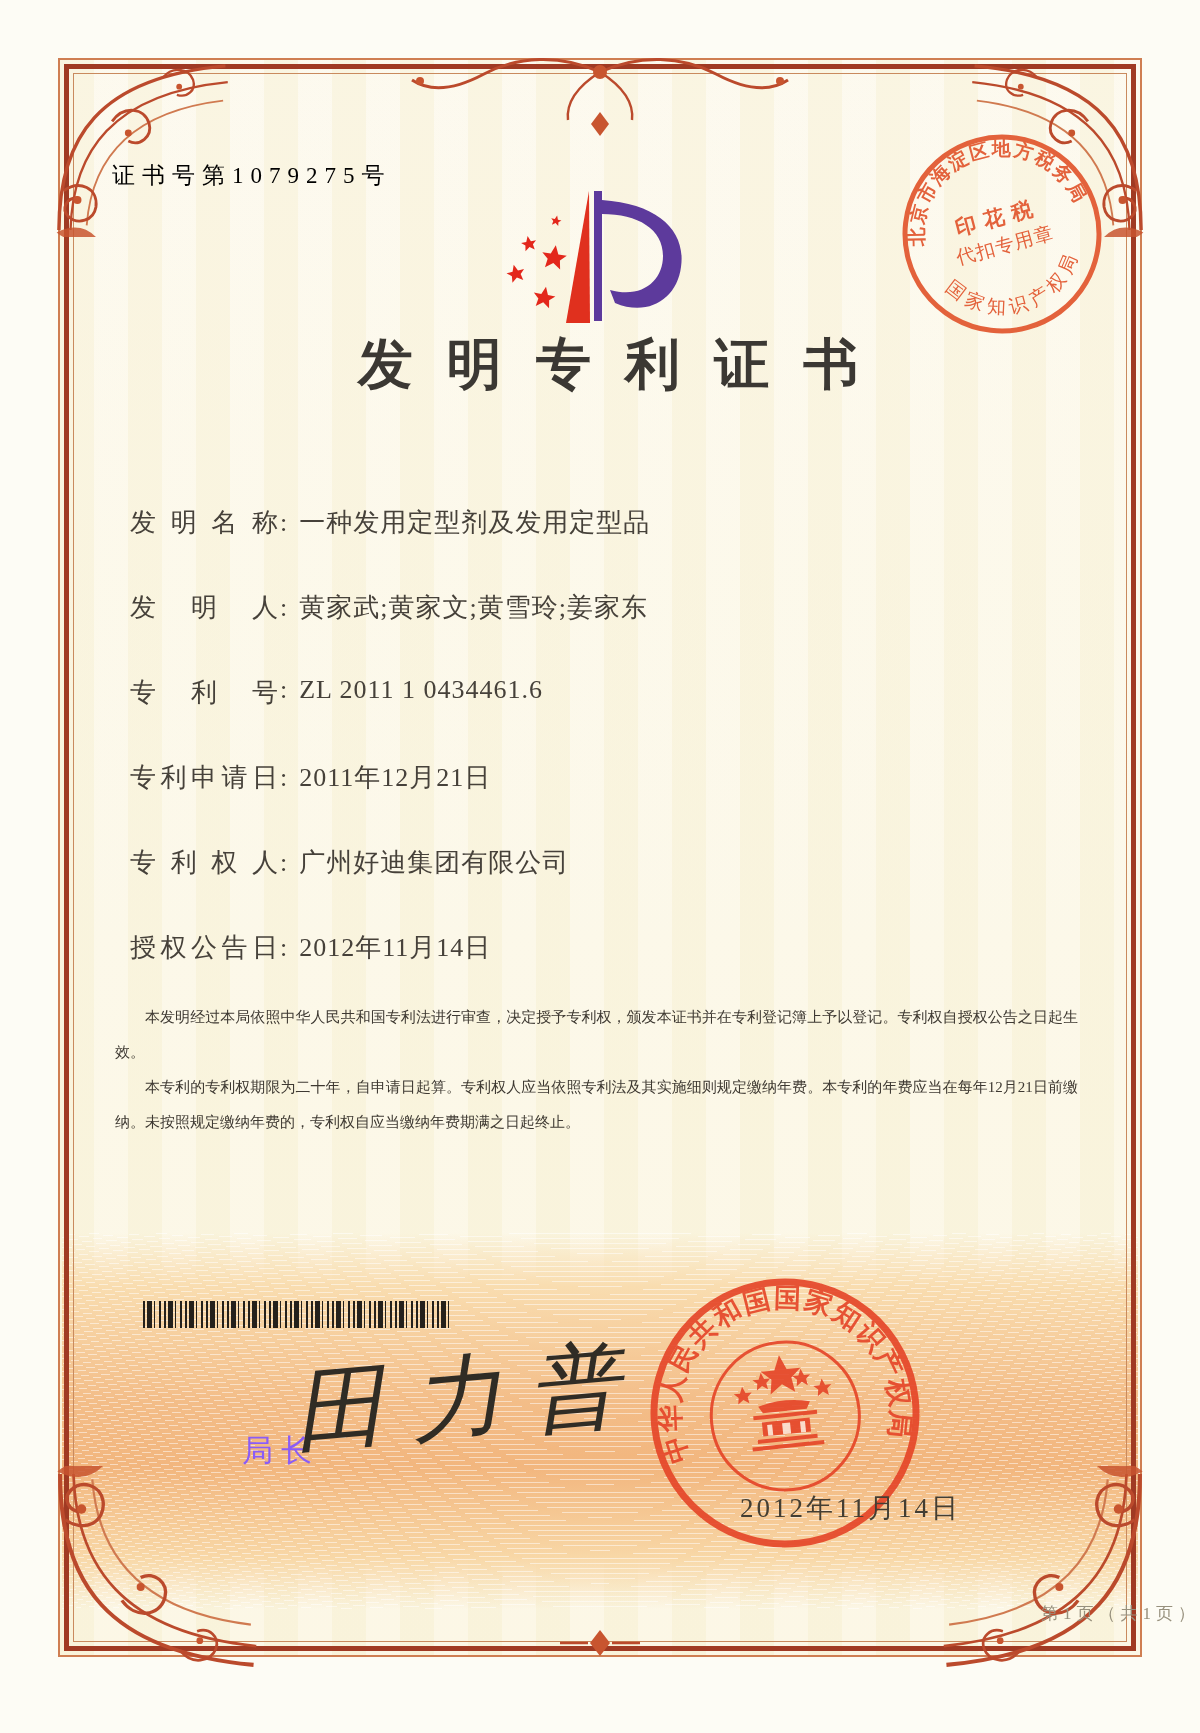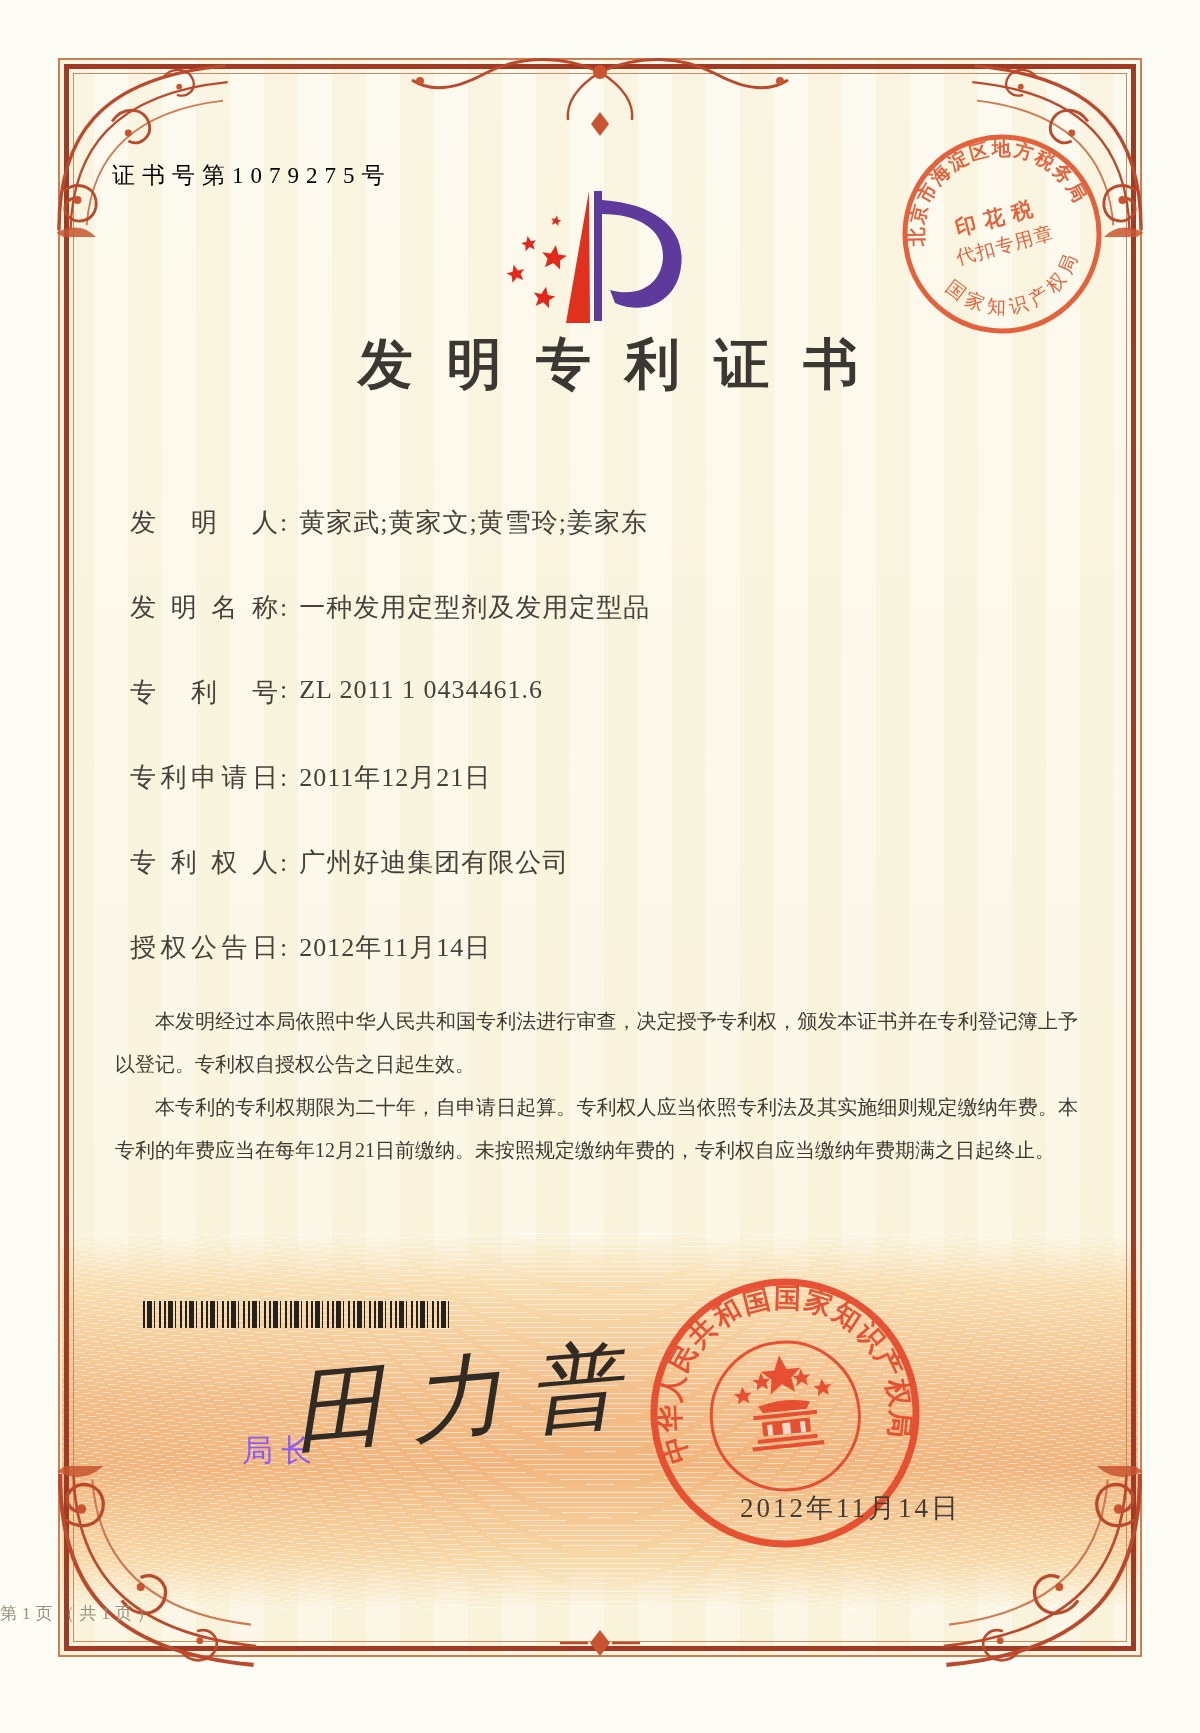--- a/index.html
+++ b/index.html
@@ -24,32 +24,32 @@
   .cert-no{position:absolute;left:112px;top:160px;font-size:23px;letter-spacing:7px;color:#000000;}
   .logo{position:absolute;left:448px;top:170px;}
   .tax-stamp{position:absolute;left:886px;top:118px;opacity:.93;}
   .title{position:absolute;left:0;width:100%;top:320px;margin:8px;text-align:center;
          font-size:55px;font-weight:700;letter-spacing:.62em;text-indent:.62em;color:#3b3833;}
   .fields{position:absolute;left:130px;top:505px;}
   .field-row{height:34px;margin-bottom:51px;font-size:26px;color:#46413a;white-space:nowrap;}
   .flabel{display:inline-block;width:148px;text-align:justify;text-align-last:justify;vertical-align:top;}
   .fcolon{margin:0 12px 0 2px;}
   .fvalue{letter-spacing:1px;}
-  .body-text{position:absolute;left:115px;top:1000px;width:963px;font-size:20px;line-height:43px;
+  .body-text{position:absolute;left:115px;top:1000px;width:963px;font-size:15px;line-height:35px;
              color:#3e3932;text-align:justify;}
   .body-text p{margin:0;text-indent:2em;}
   .barcode{position:absolute;left:143px;top:1301px;width:309px;height:27px;background:
     repeating-linear-gradient(90deg,#25211c 0 2px,transparent 2px 4px,#25211c 4px 9px,
       transparent 9px 11px,#25211c 11px 12px,transparent 12px 16px,#25211c 16px 18px,transparent 18px 21px);}
   .signer-title{position:absolute;left:242px;top:1406px;font-size:31px;letter-spacing:8px;color:#8b5cf6;margin-top:24px;}
   .signature{position:absolute;left:292px;top:1336px;font-size:92px;font-style:italic;letter-spacing:26px;
              color:#302c25;transform:rotate(-5deg);font-family:"DejaVu Serif",serif;}
   .office-seal{position:absolute;left:638px;top:1266px;opacity:.9;}
   .issue-date{position:absolute;left:740px;top:1490px;font-size:27px;letter-spacing:3px;color:#433e33;z-index:6;}
-  .page-footer{position:absolute;left:0;width:100%;top:1602px;text-align:left;font-size:17px;
+  .page-footer{position:absolute;left:0;width:100%;top:1602px;text-align:right;font-size:17px;
                letter-spacing:5px;color:#97907d;}
 </style>
 </head>
 <body>
 
 <div class="page">
 
   <div class="inner-bg"></div>
   <div class="wave-band"></div>
 
@@ -137,25 +137,25 @@
       </text>
       <text x="116" y="106" font-size="21" font-weight="bold" letter-spacing="8" text-anchor="middle">印花税</text>
       <text x="116" y="134" font-size="19" letter-spacing="1" text-anchor="middle">代扣专用章</text>
     </g>
   </svg>
 
   <h1 class="title">发明专利证书</h1>
 
   <div class="fields" id="fields-box">
   <div class="field-row">
+    <span class="flabel">发明名称</span><span class="fcolon">:</span><span class="fvalue">一种发用定型剂及发用定型品</span>
+  </div>
+
+  <div class="field-row">
     <span class="flabel">发明人</span><span class="fcolon">:</span><span class="fvalue">黄家武;黄家文;黄雪玲;姜家东</span>
-  </div>
-
-  <div class="field-row">
-    <span class="flabel">发明名称</span><span class="fcolon">:</span><span class="fvalue">一种发用定型剂及发用定型品</span>
   </div>
 
   <div class="field-row">
     <span class="flabel">专利号</span><span class="fcolon">:</span><span class="fvalue">ZL 2011 1 0434461.6</span>
   </div>
 
   <div class="field-row">
     <span class="flabel">专利申请日</span><span class="fcolon">:</span><span class="fvalue">2011年12月21日</span>
   </div>
 

